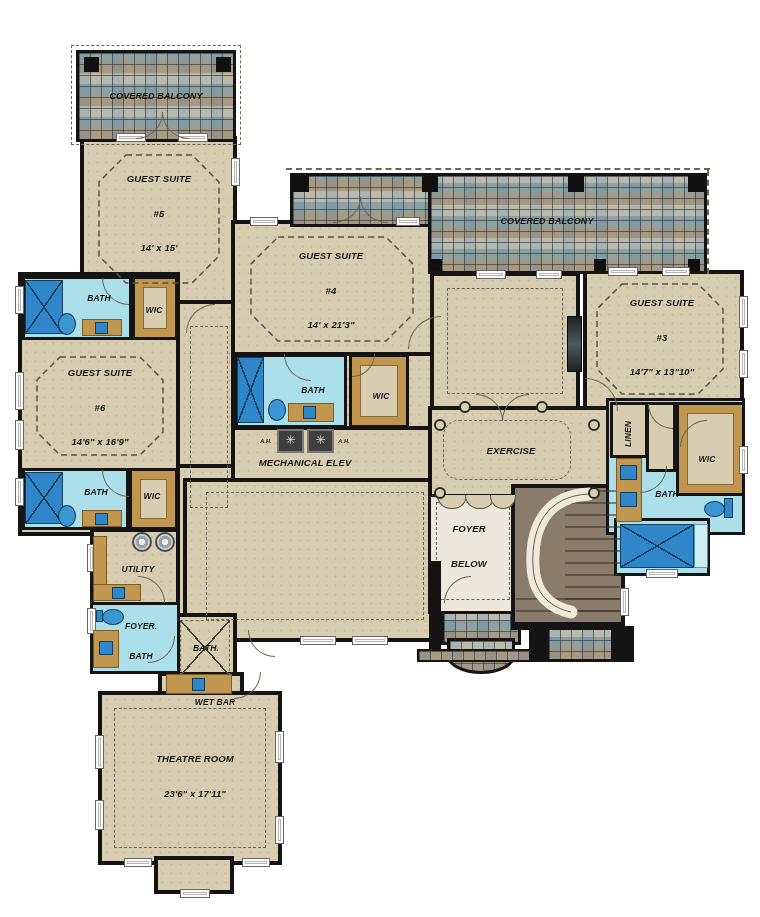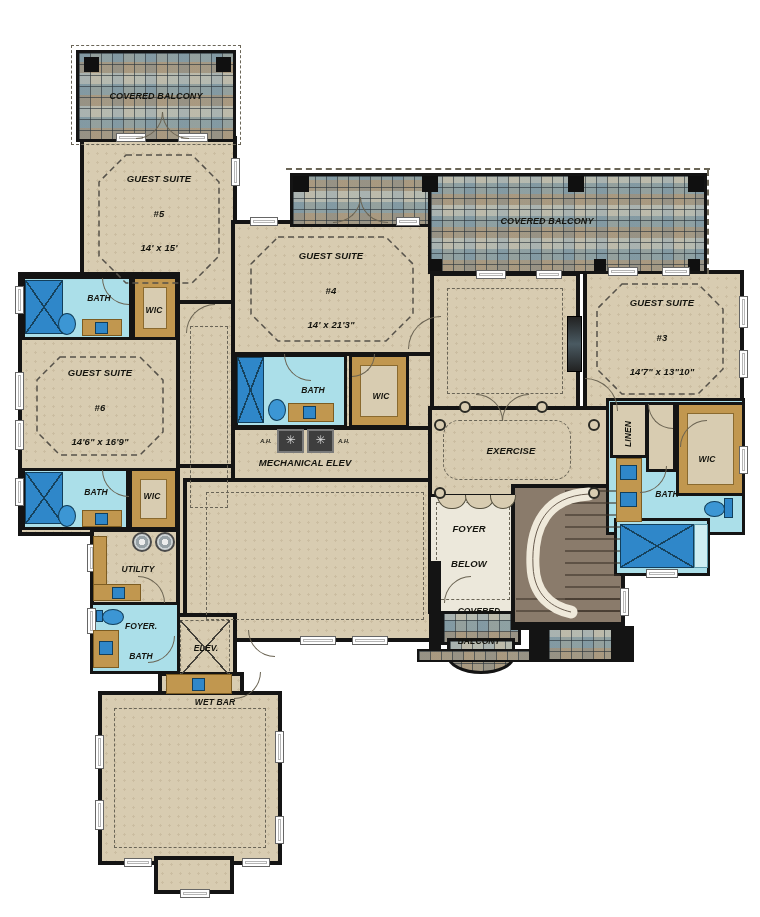--- a/index.html
+++ b/index.html
@@ -281,25 +281,25 @@
   <div class="lbl tiny" style="left:266px;top:441px">A.H.</div>
   <div class="lbl tiny" style="left:344px;top:441px">A.H.</div>
   <div class="lbl" style="left:511px;top:451px">EXERCISE</div>
   <div class="lbl sm vert" style="left:628px;top:434px">LINEN</div>
   <div class="lbl sm" style="left:707px;top:459px">WIC</div>
   <div class="lbl sm" style="left:667px;top:494px">BATH</div>
   <div class="lbl" style="left:469px;top:546px">
     <div>FOYER</div>
     <div>BELOW</div>
   </div>
-  <div class="lbl sm" style="left:479px;top:626px">
-    <div>COVERED</div>
-    <div>BALCONY</div>
-  </div>
   <div class="lbl sm" style="left:138px;top:569px">UTILITY</div>
   <div class="lbl sm" style="left:141px;top:641px">
     <div>FOYER.</div>
     <div>BATH</div>
   </div>
-  <div class="lbl sm" style="left:206px;top:648px">ELEV.</div>
+  <div class="lbl sm" style="left:206px;top:648px">BATH.</div>
   <div class="lbl sm" style="left:215px;top:702px">WET BAR</div>
+  <div class="lbl" style="left:195px;top:776px">
+    <div>THEATRE ROOM</div>
+    <div>23'6" x 17'11"</div>
+  </div>
 
 </div>
 
 </body></html>

